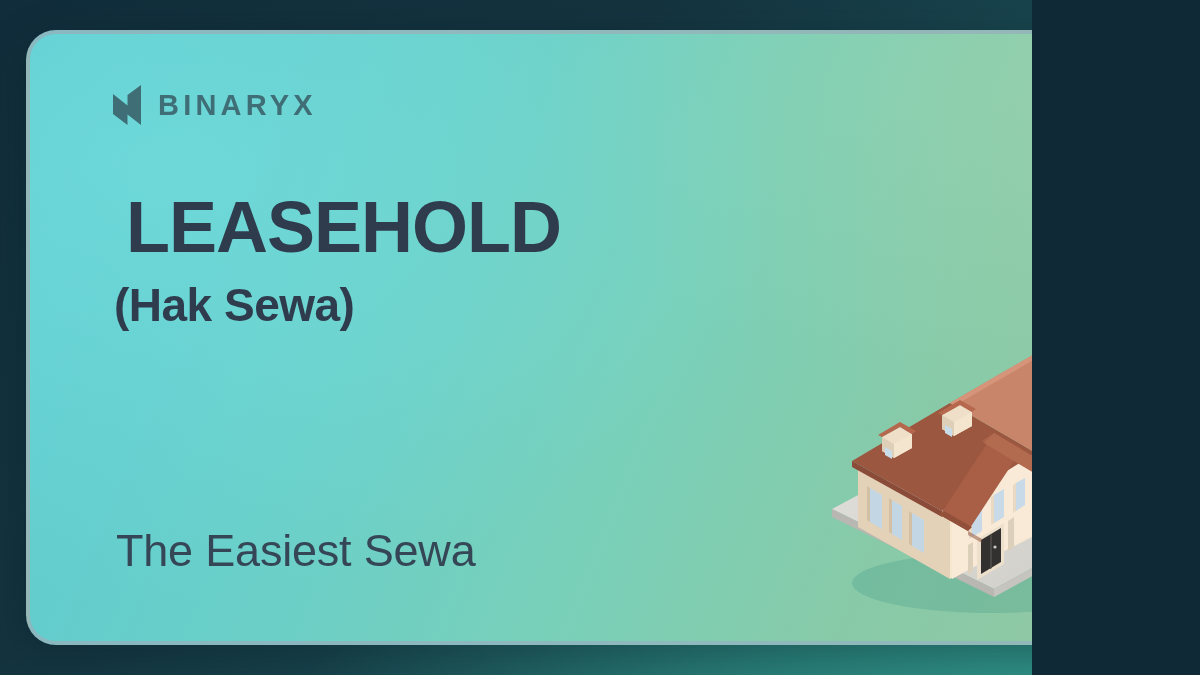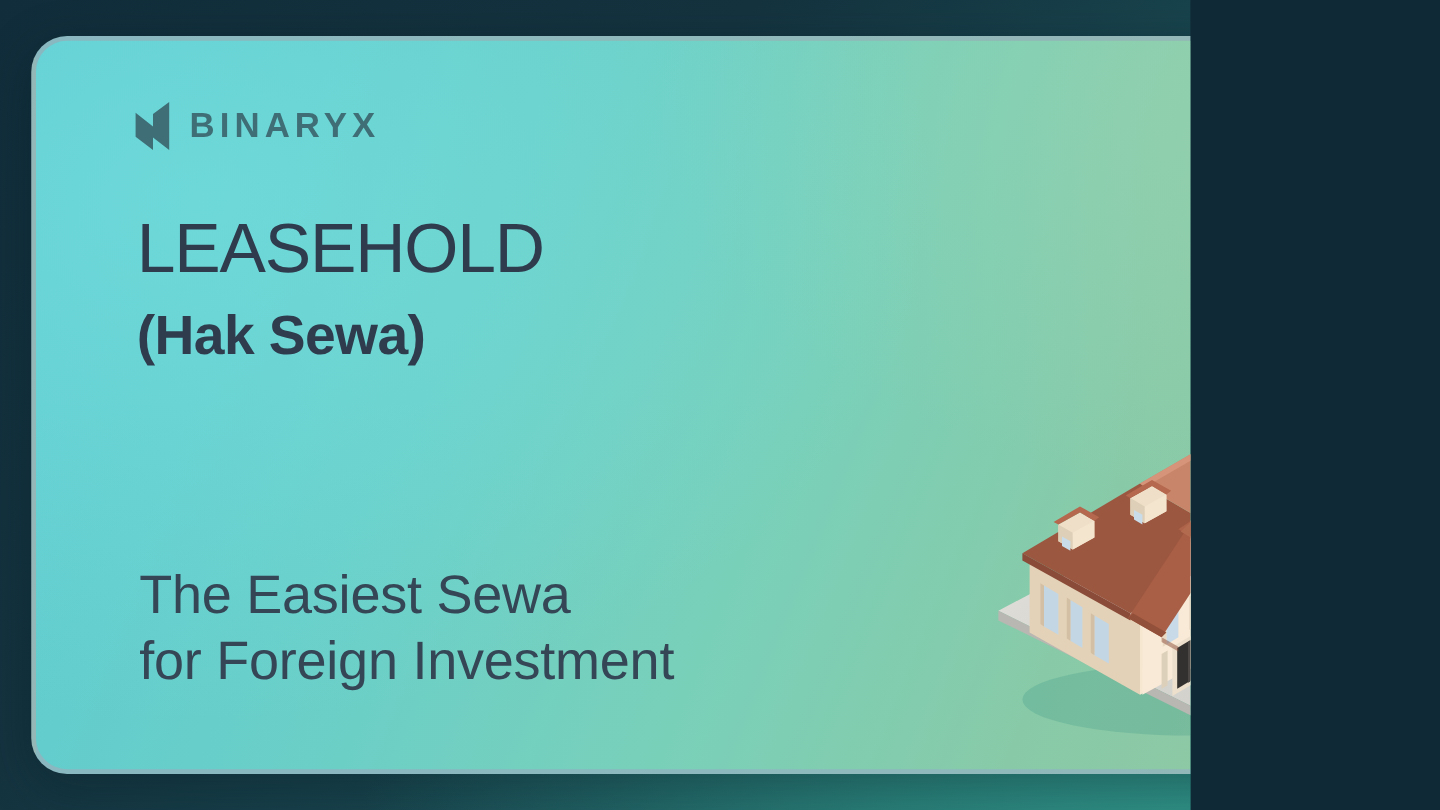--- a/index.html
+++ b/index.html
@@ -17,20 +17,21 @@
 
   
   #canvas {
     position: relative;
     width: 992px;
     height: 675px;
     overflow: hidden;
     background:
       radial-gradient(120% 130% at 100% 100%, #2f8f84 0%, rgba(47,143,132,0.65) 22%, rgba(23,66,81,0.0) 58%),
       linear-gradient(135deg, #112d3b 0%, #14333f 38%, #1a4a52 70%, #23706c 100%);
+    padding-left: 40px;
   }
 
   
   #card {
     position: absolute;
     left: 26px;
     top: 30px;
     width: 1148px;
     height: 615px;
     box-sizing: border-box;
@@ -77,25 +78,25 @@
 
   
   #headline {
     position: absolute;
     left: 84px;
     top: 145px;
     width: 760px;
   }
   #title {
     color: #2f3c4e;
-    font-size: 58px;
-    font-weight: 400;
+    font-size: 72px;
+    font-weight: 700;
     letter-spacing: -1px;
     line-height: 1.0;
-    margin: 0;
+    margin: 12px;
     white-space: nowrap;
   }
   #subtitle {
     color: #2f3c4e;
     font-size: 46px;
     font-weight: 700;
     letter-spacing: -0.5px;
     line-height: 1.05;
     margin: 18px 0 16px 0;
     white-space: nowrap;
@@ -141,21 +142,20 @@
       <span id="logo-word">BINARYX</span>
     </div>
 
     <div id="headline">
       <h1 id="title">LEASEHOLD</h1>
       <h2 id="subtitle">(Hak Sewa)</h2>
     </div>
 
     <div id="tagline">
       <span>The Easiest Sewa</span>
-      <span>for Foreign Investment</span>
     </div>
 
     <div id="house">
       <svg viewBox="0 0 330 300" xmlns="http://www.w3.org/2000/svg" aria-hidden="true">
         <defs>
           <linearGradient id="gGround" x1="0" y1="0" x2="1" y2="1">
             <stop offset="0%" stop-color="#e2e0db"></stop>
             <stop offset="100%" stop-color="#cfcdc7"></stop>
           </linearGradient>
         </defs>

